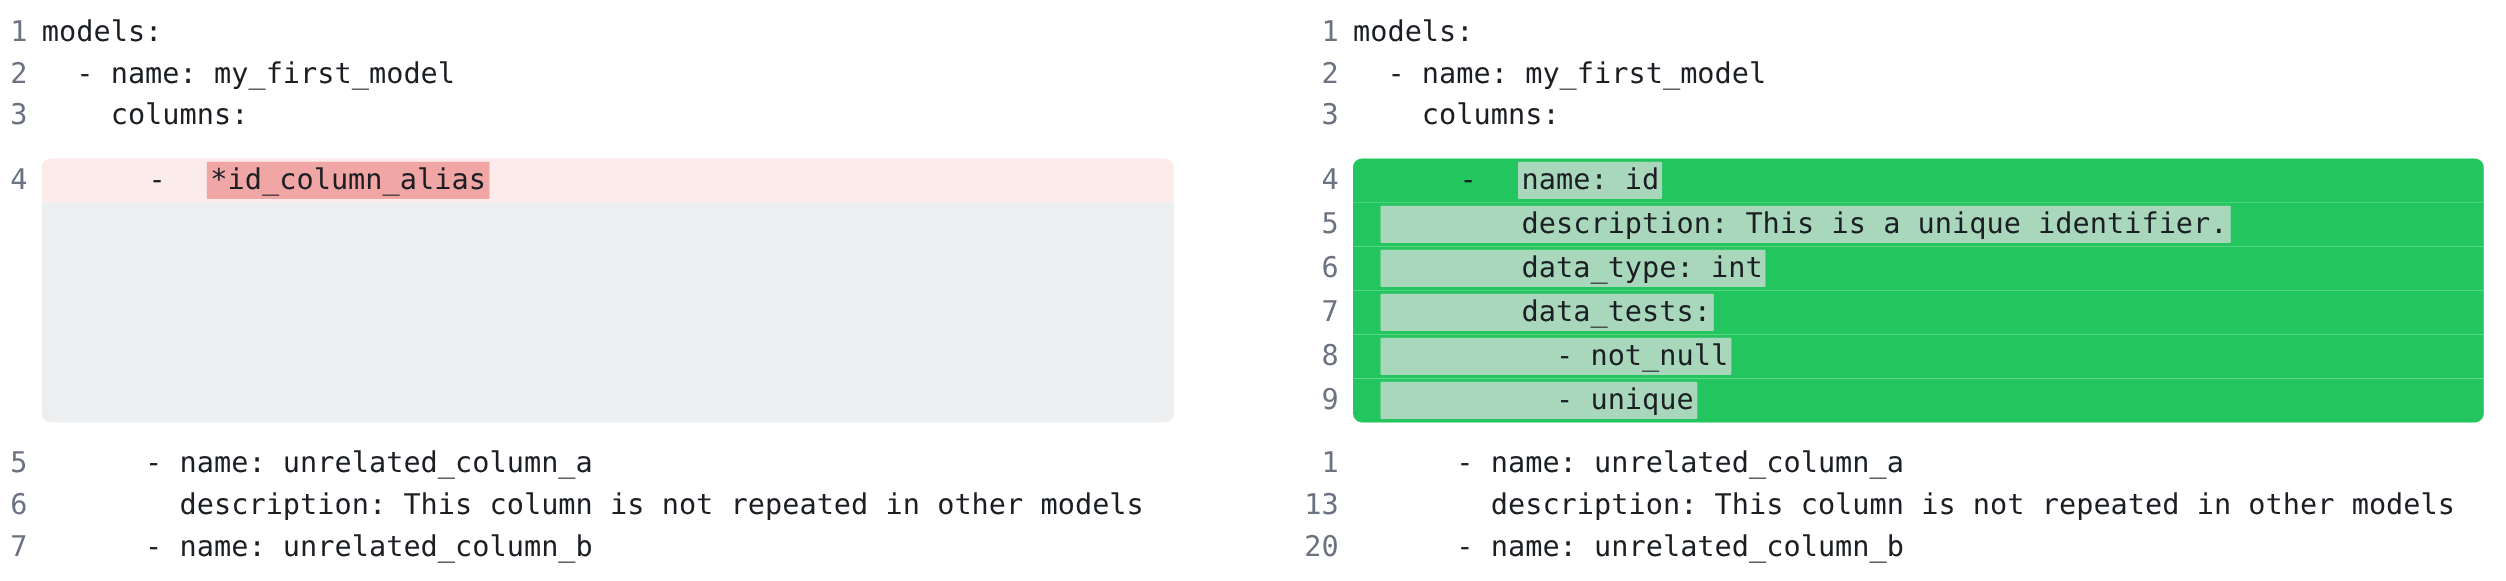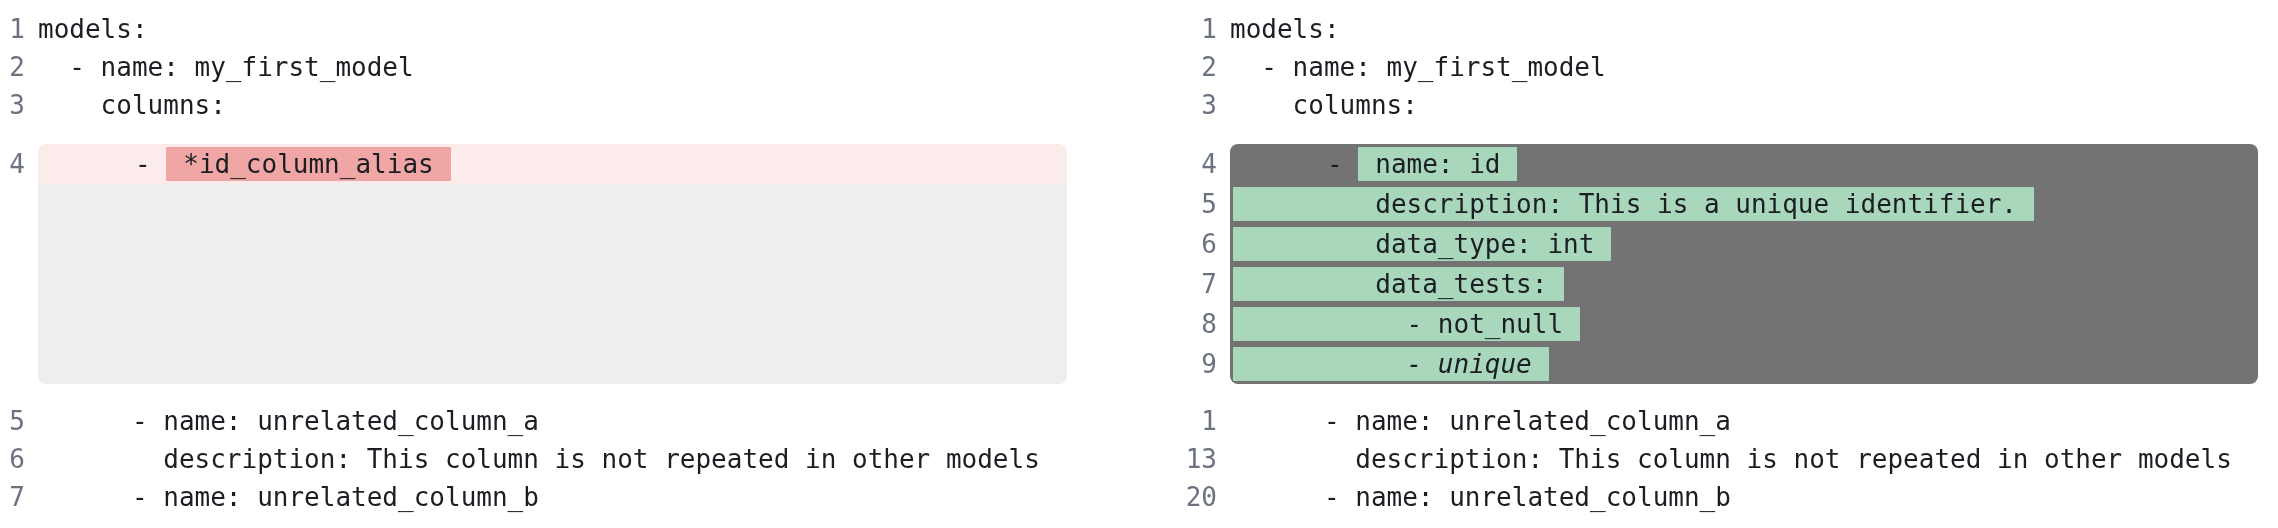--- a/index.html
+++ b/index.html
@@ -30,26 +30,27 @@
   .code {
     flex:1;
     margin-left:13px;
     white-space:pre;
     overflow:hidden;
   }
   .dline { line-height:40px; }
   .block-top { margin-top:20px; }
   .after-block { margin-top:18px; }
   .hl-removed-row { background:#fcebeb; padding-left:3px; }
-  .hl-added-row { background:#737373; padding-left:3px; }
+  .hl-added-row { background:#22c55e; padding-left:3px; }
   .rtop { border-radius:8px 8px 0 0; }
-  .rbottom { border-radius:0 0 8px 8px;font-style:italic; }
+  .rbottom { border-radius:0 0 8px 8px; }
   .tok {
     border-radius:1px;
-    padding:2px 17px;
+    padding:2px 3px;
+    margin-left:22px;
   }
   .tok-removed { background:#f1a6a6; }
   .tok-added { background:#a8d7bc; }
   .spacer {
     background:#eceef0;
     height:200px;
     border-radius:0 0 8px 8px;
   }
 </style>
 </head>

